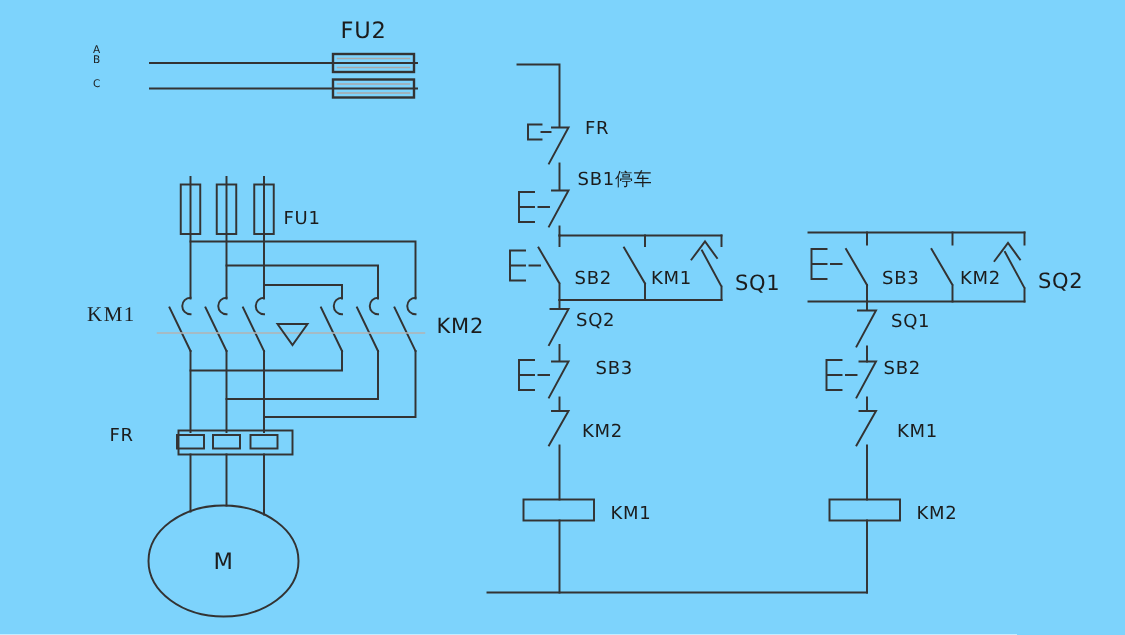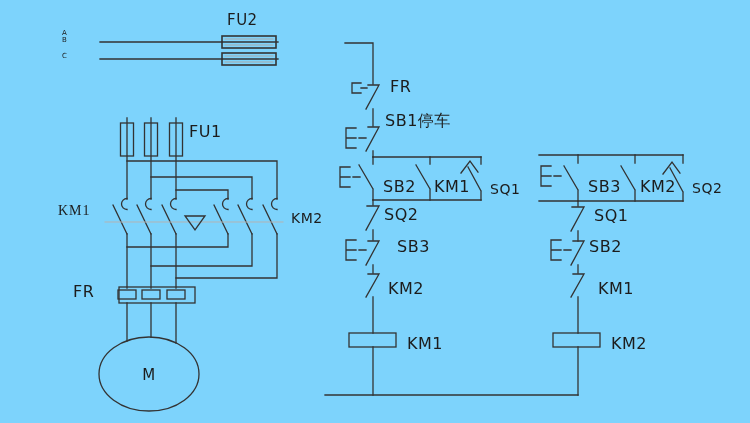--- a/index.html
+++ b/index.html
@@ -7,21 +7,21 @@
     position:relative;
     width:750px;height:423px;
     background:#7dd3fc;
     font-family:"DejaVu Sans","Liberation Sans",sans-serif;
     overflow:hidden;
   }
   .canvas svg{position:absolute;left:0;top:0;}
   .lbl{
     position:absolute;
     color:#1c1c1c;
-    font-size:16px;
+    font-size:12px;
     line-height:1;
     white-space:nowrap;
     letter-spacing:0.5px;
   }
   .lbl.big{font-size:15px;}
   .lbl.mid{font-size:14px;}
   .lbl.tiny{font-size:7px;letter-spacing:0;}
   .lbl.serif{font-family:"Liberation Serif","DejaVu Serif",serif;letter-spacing:1px;}
   .lbl.center{transform:translate(-50%,-50%);}
 </style>
@@ -190,21 +190,21 @@
       <rect x="553" y="333" width="47" height="14"></rect>
       <path d="M578,347 V395"></path>
     </g>
 
   </svg>
 
   <span class="lbl big" style="left:227px;top:13px;">FU2</span>
   <span class="lbl tiny" style="left:62px;top:30px;">A</span>
   <span class="lbl tiny" style="left:62px;top:37px;">B</span>
   <span class="lbl tiny" style="left:62px;top:53px;">C</span>
-  <span class="lbl" style="left:189px;top:124px;">FU1</span>
+  <span class="lbl" style="left:189px;top:139px;">FU1</span>
   <span class="lbl mid serif" style="left:58px;top:204px;">KM1</span>
   <span class="lbl mid" style="left:291px;top:211px;">KM2</span>
   <span class="lbl" style="left:73px;top:284px;">FR</span>
   <span class="lbl big center" style="left:149px;top:375px;">M</span>
 
   <span class="lbl" style="left:390px;top:79px;">FR</span>
   <span class="lbl" style="left:385px;top:113px;">SB1停车</span>
   <span class="lbl" style="left:383px;top:179px;">SB2</span>
   <span class="lbl" style="left:434px;top:179px;">KM1</span>
   <span class="lbl mid" style="left:490px;top:182px;">SQ1</span>

